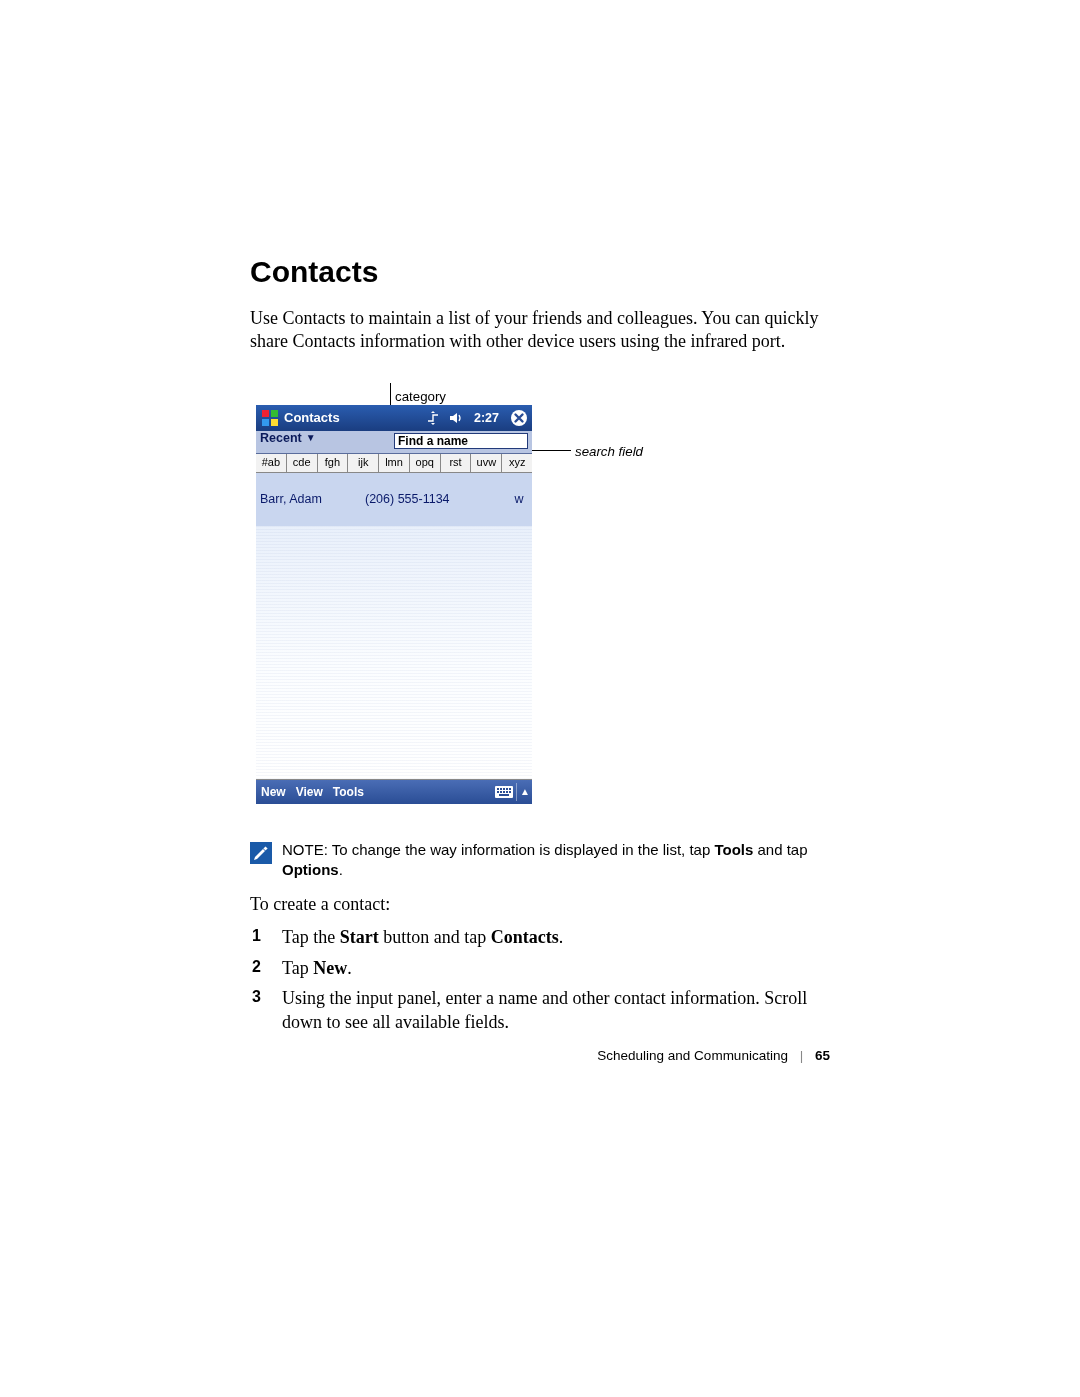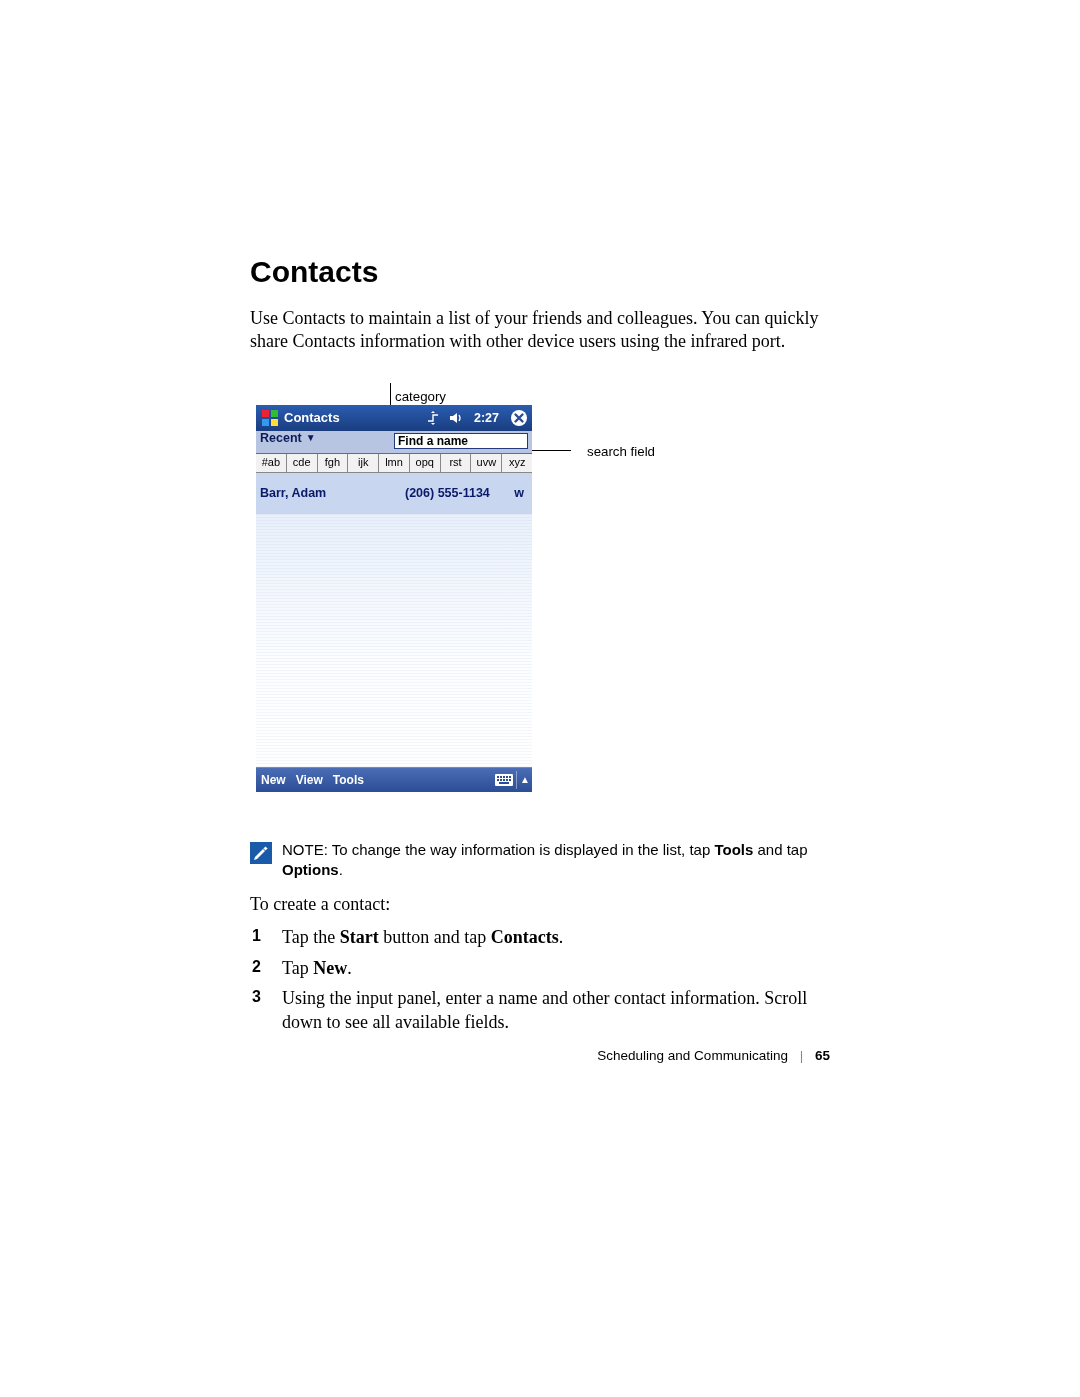--- a/index.html
+++ b/index.html
@@ -42,21 +42,21 @@
     margin-bottom: 22px;
   }
   
   .callout {
     position: absolute;
     font-family: Arial, Helvetica, sans-serif;
     font-size: 13.3px;
     color: #000;
   }
   .callout.category { left: 145px; top: 9px; }
-  .callout.search   { left: 337px; top: 64px; }
+  .callout.search   { left: 325px; top: 64px; font-style: italic; }
   .callout-line {
     position: absolute;
     background: #000;
   }
   .line-cat-v { left: 140px; top: 3px; width: 1px; height: 30px; }
   .line-cat-d { left: 115px; top: 30px; width: 26px; height: 1px; transform: rotate(34deg); transform-origin: left center;}
   .line-search { left: 251px; top: 70px; width: 70px; height: 1px; }
   
   .device {
     position: absolute;
@@ -131,26 +131,26 @@
     color:#000;
     background:#f2f2f2;
   }
   .alpha .cell:last-child{ border-right:none;}
   .entry {
     height: 23px;
     background: #c9d6ef;
     display:flex;
     align-items:center;
     color:#0a1a6a;
-    font-weight:bold;
+    font-weight:normal;
     font-size:12.5px;
-    padding: 9px 4px;
+    padding: 15px 4px;
   }
   .entry .name { flex:0 0 105px; }
-  .entry .phone{ flex:1;margin-left:40px; }
+  .entry .phone{ flex:1; }
   .entry .ind { flex:0 0 18px; text-align:center; }
   .listbody {
     height: 253px;
     background: linear-gradient(to bottom, #e9f0fb, #fbfdff 55%, #ffffff);
     border-bottom:1px solid #888;
     position:relative;
   }
   .listbody::before{
     content:"";
     position:absolute; left:0; right:0; top:0; bottom:0;

